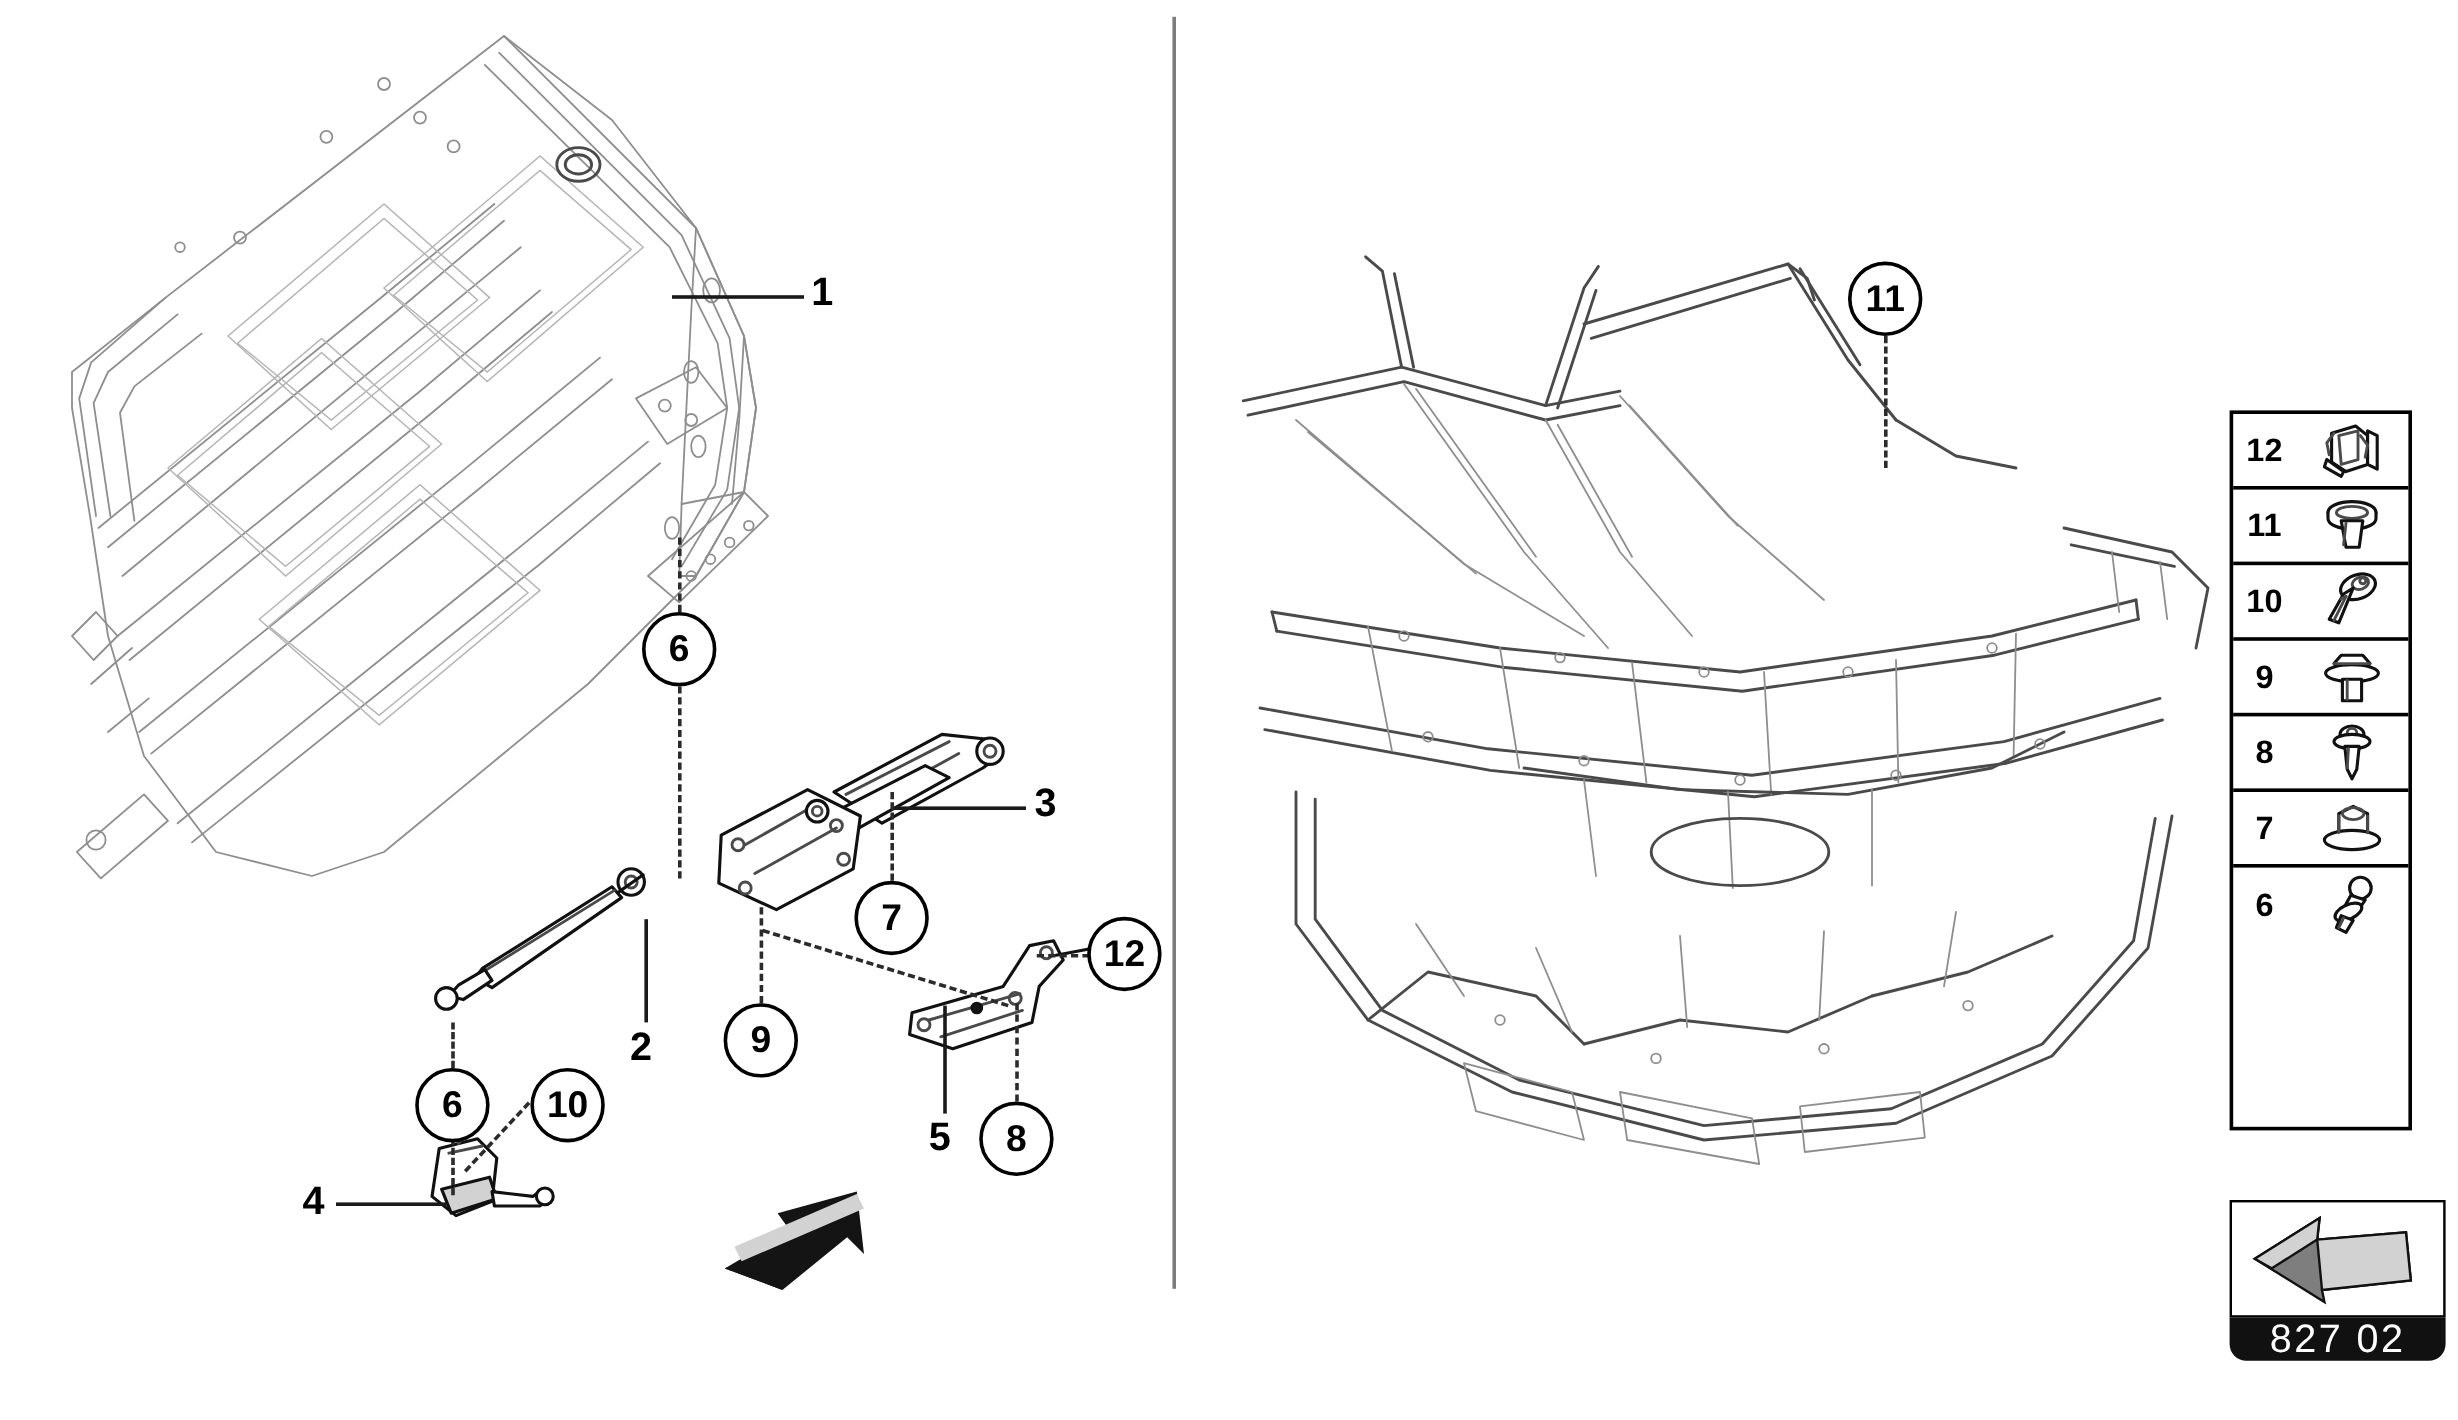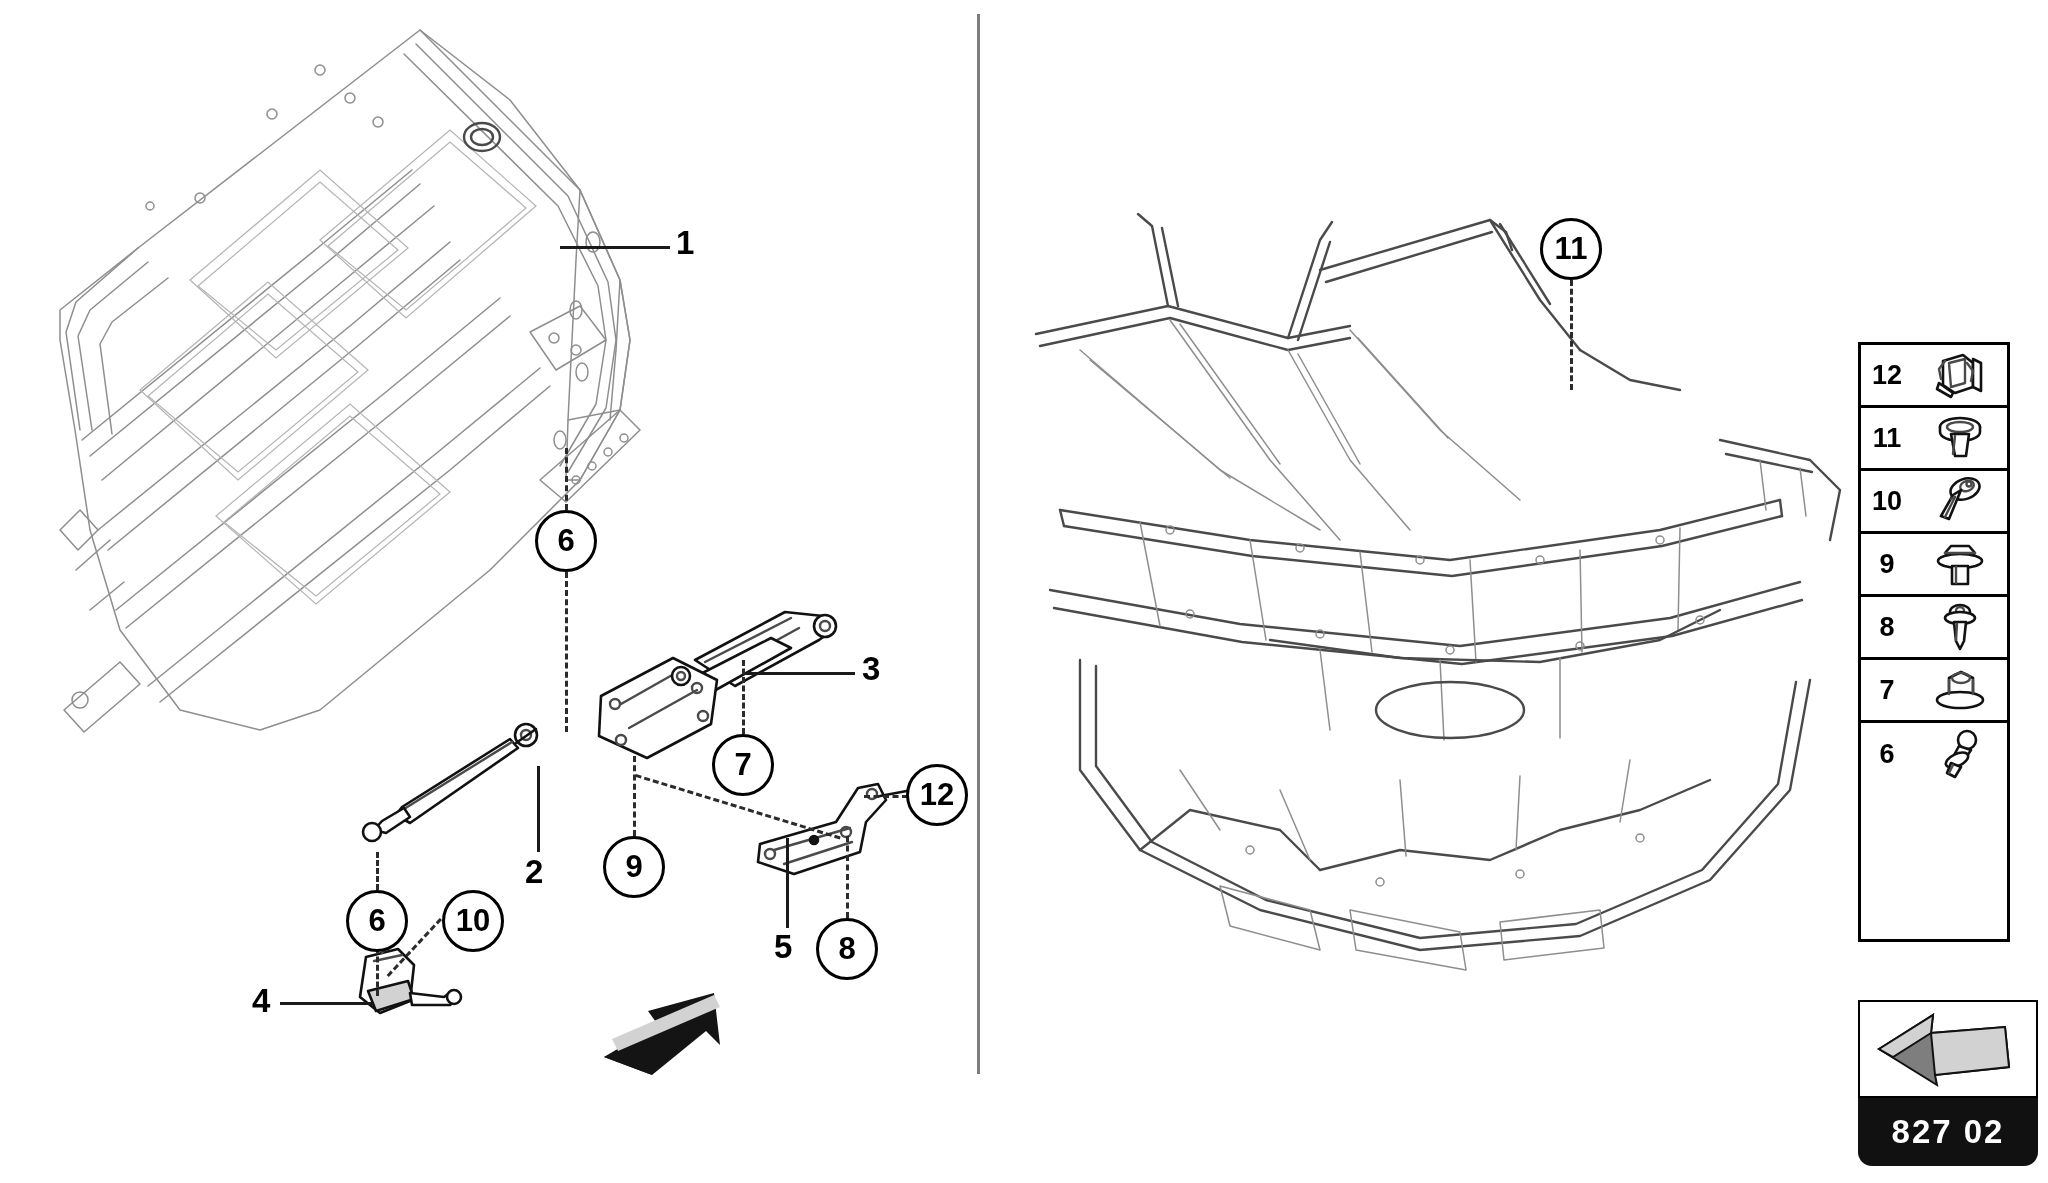--- a/index.html
+++ b/index.html
@@ -70,24 +70,24 @@
   
   #codebox{
     position:absolute;z-index:50;
   }
   #codebox .arrowpane{
     width:180px;height:98px;background:#fff;
     border:2px solid #000;box-sizing:border-box;
     display:flex;align-items:center;justify-content:center;
   }
   #codebox .codebar{
-    width:180px;height:68px;background:#111;
+    width:180px;height:36px;background:#111;
     border-radius:0 0 14px 14px;
     display:flex;align-items:center;justify-content:center;
-    color:#fff;font-weight:bold;font-size:33px;letter-spacing:2px;
+    color:#fff;font-weight:normal;font-size:33px;letter-spacing:2px;
   }
 
   
   .artsvg{position:absolute;z-index:10;overflow:visible;}
   .ln{fill:none;stroke:#8e8e8e;stroke-width:1.5;stroke-linejoin:round;stroke-linecap:round;}
   .ln-f{fill:none;stroke:#b4b4b4;stroke-width:1.2;}
   .ln-d{fill:none;stroke:#4a4a4a;stroke-width:2.4;stroke-linejoin:round;stroke-linecap:round;}
   .ln-k{fill:none;stroke:#111;stroke-width:2.6;stroke-linejoin:round;stroke-linecap:round;}
   .fillw{fill:#ffffff;}
   .fillgg{fill:#d2d2d2;}

